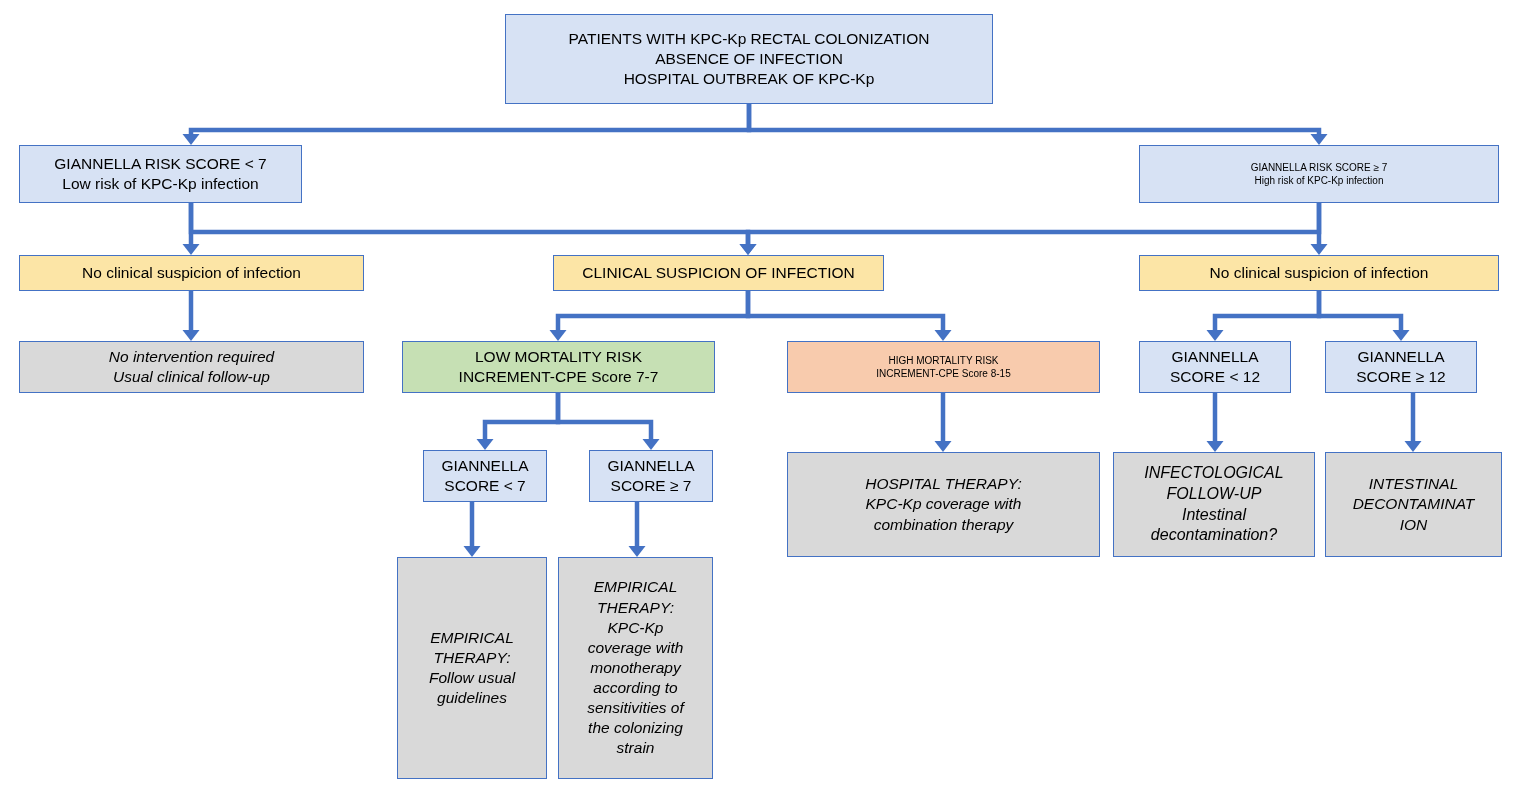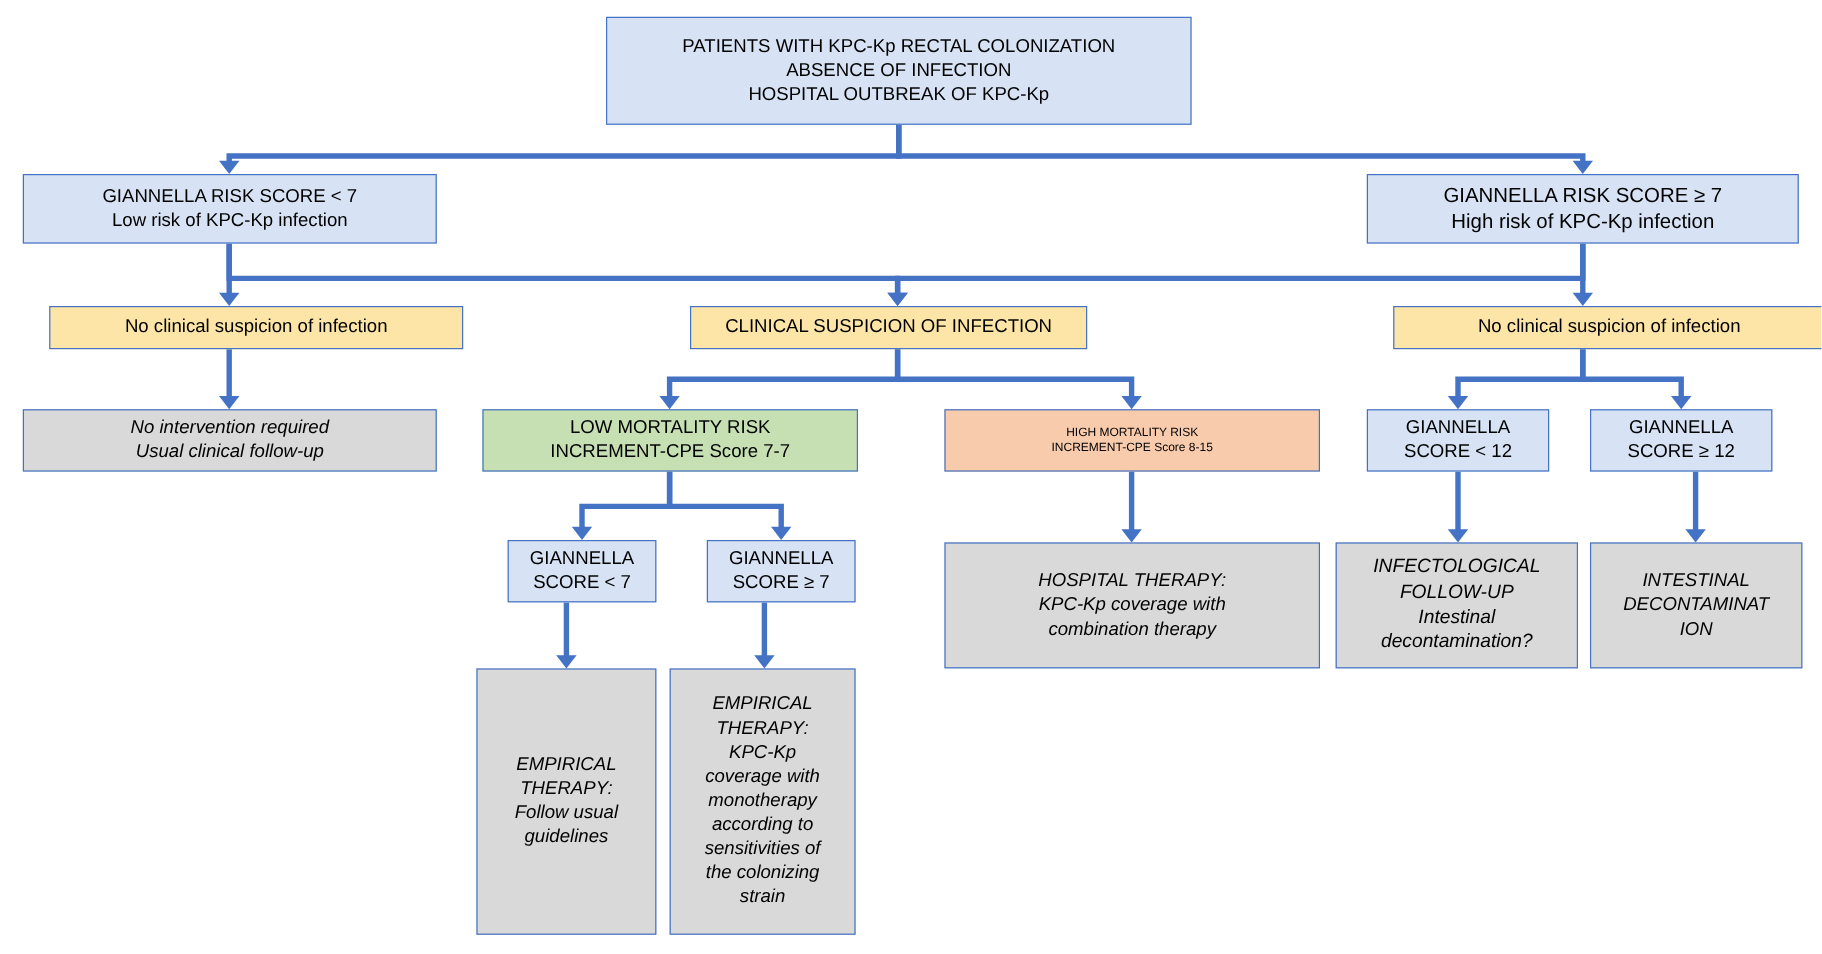--- a/index.html
+++ b/index.html
@@ -37,21 +37,21 @@
     font-size: 15.5px;
     line-height: 1.30;
     padding: 3px 6px;
     z-index: 2;
   }
   .node .txt {
     width: 100%;
     white-space: pre-line;
   }
   .fill-blue   { background: #d7e2f4; }
-  .fill-yellow { background: #fce5a6; margin-left: 22px; }
+  .fill-yellow { background: #fce5a6; }
   .fill-gray   { background: #d9d9d9; font-style: italic; }
   .fill-green  { background: #c6e0b4; }
   .fill-orange { background: #f8cbad; }
 </style>
 </head>
 <body>
 
 <div id="canvas">
   <svg id="connectors" viewBox="0 0 1518 795" width="1518" height="795">
       <g>
@@ -126,25 +126,25 @@
         <polyline points="637,502 637,551" fill="none" stroke="#4472c4" stroke-width="4.5" stroke-linejoin="miter" stroke-linecap="butt"></polyline>
         <polygon points="628.5,546 645.5,546 637,557" fill="#4472c4"></polygon>
       </g>
     </svg>
   <div id="nodes">
       <div class="node fill-blue" style="left: 505px; top: 14px; width: 488px; height: 90px; font-size: 15.5px;">
         <span class="txt">PATIENTS WITH KPC-Kp RECTAL COLONIZATION
 ABSENCE OF INFECTION
 HOSPITAL OUTBREAK OF KPC-Kp</span>
       </div>
-      <div class="node fill-blue" style="left: 19px; top: 145px; width: 345px; height: 58px; font-size: 15.5px;">
+      <div class="node fill-blue" style="left: 19px; top: 145px; width: 283px; height: 58px; font-size: 15.5px;">
         <span class="txt">GIANNELLA RISK SCORE &lt; 7
 Low risk of KPC-Kp infection</span>
       </div>
-      <div class="node fill-blue" style="left: 1139px; top: 145px; width: 360px; height: 58px; font-size: 17px;">
+      <div class="node fill-blue" style="left: 1139px; top: 145px; width: 360px; height: 58px; font-size: 10px;">
         <span class="txt">GIANNELLA RISK SCORE ≥ 7
 High risk of KPC-Kp infection</span>
       </div>
       <div class="node fill-yellow" style="left: 19px; top: 255px; width: 345px; height: 36px; font-size: 15.5px;">
         <span class="txt">No clinical suspicion of infection</span>
       </div>
       <div class="node fill-yellow" style="left: 553px; top: 255px; width: 331px; height: 36px; font-size: 15.5px;">
         <span class="txt">CLINICAL SUSPICION OF INFECTION</span>
       </div>
       <div class="node fill-yellow" style="left: 1139px; top: 255px; width: 360px; height: 36px; font-size: 15.5px;">

